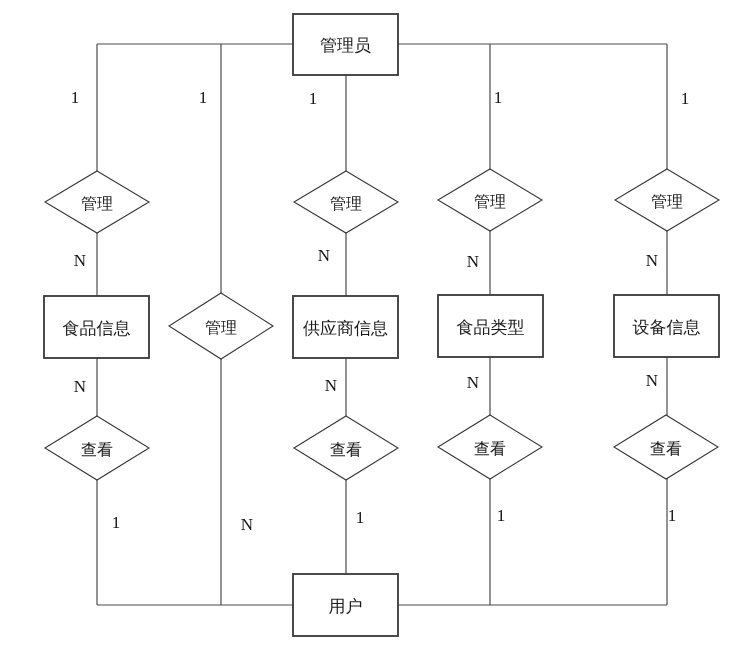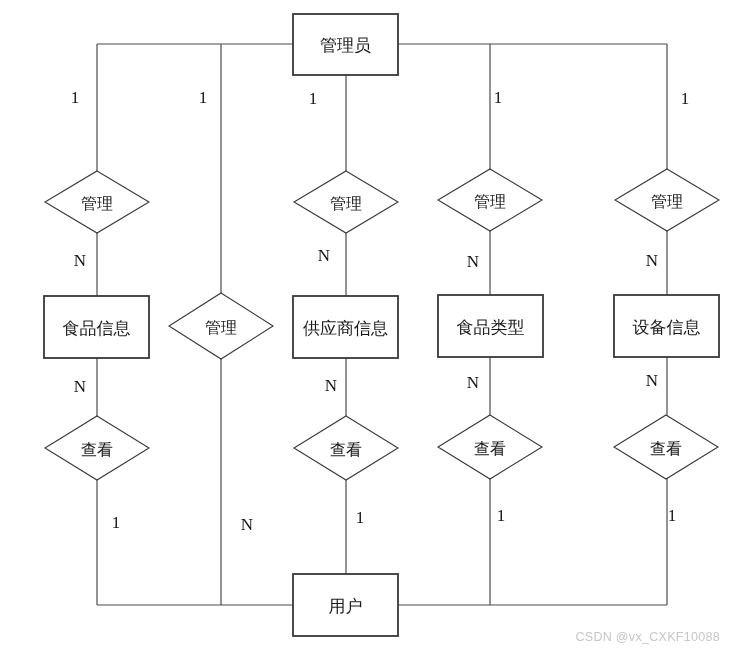--- a/index.html
+++ b/index.html
@@ -131,14 +131,13 @@
       <text x="80" y="386" text-anchor="middle" dominant-baseline="central" class="card-text">N</text>
       <text x="331" y="385" text-anchor="middle" dominant-baseline="central" class="card-text">N</text>
       <text x="473" y="382" text-anchor="middle" dominant-baseline="central" class="card-text">N</text>
       <text x="652" y="380" text-anchor="middle" dominant-baseline="central" class="card-text">N</text>
       <text x="116" y="522" text-anchor="middle" dominant-baseline="central" class="card-text">1</text>
       <text x="247" y="524" text-anchor="middle" dominant-baseline="central" class="card-text">N</text>
       <text x="360" y="517" text-anchor="middle" dominant-baseline="central" class="card-text">1</text>
       <text x="501" y="515" text-anchor="middle" dominant-baseline="central" class="card-text">1</text>
       <text x="672" y="515" text-anchor="middle" dominant-baseline="central" class="card-text">1</text>
     </svg>
-  <div class="watermark">CSDN @vx_CXKF10088</div>
 </div>
 
 </body></html>

